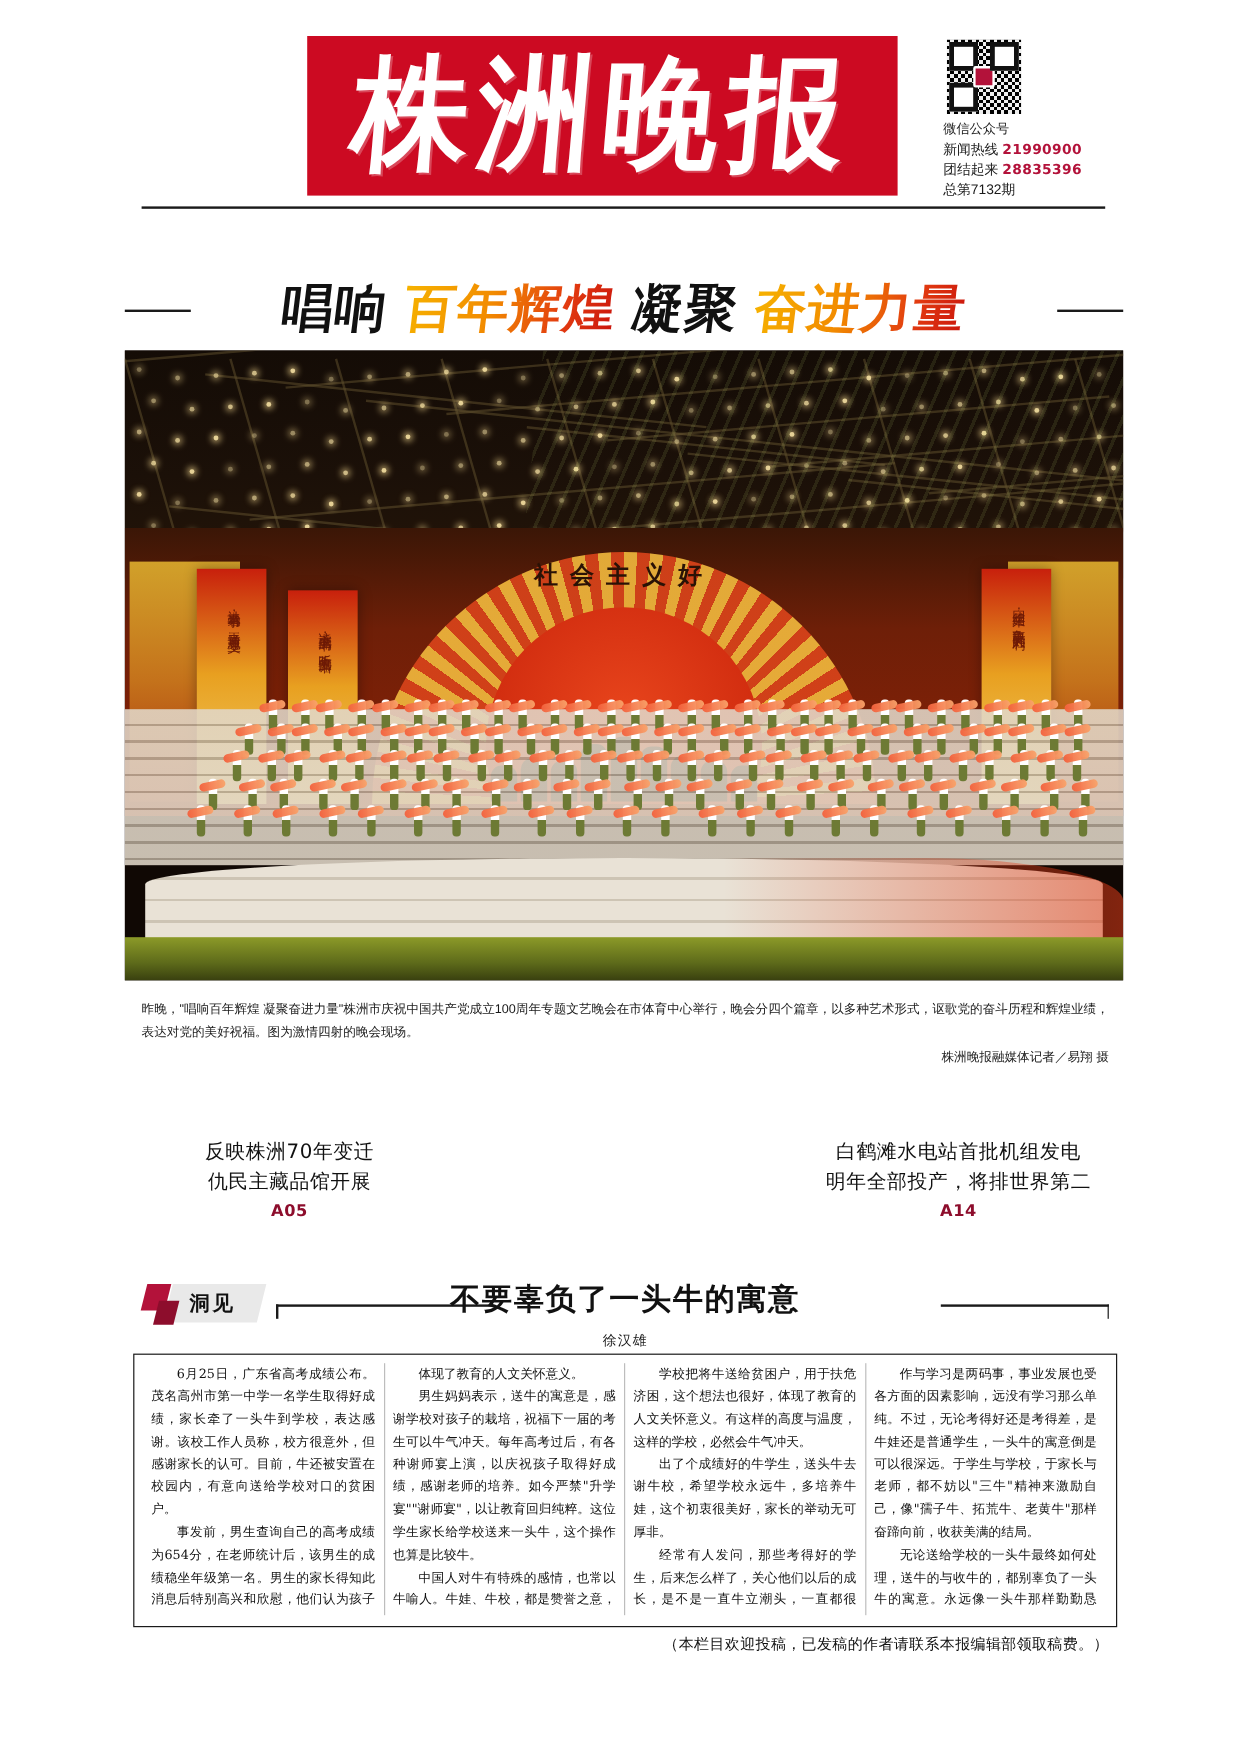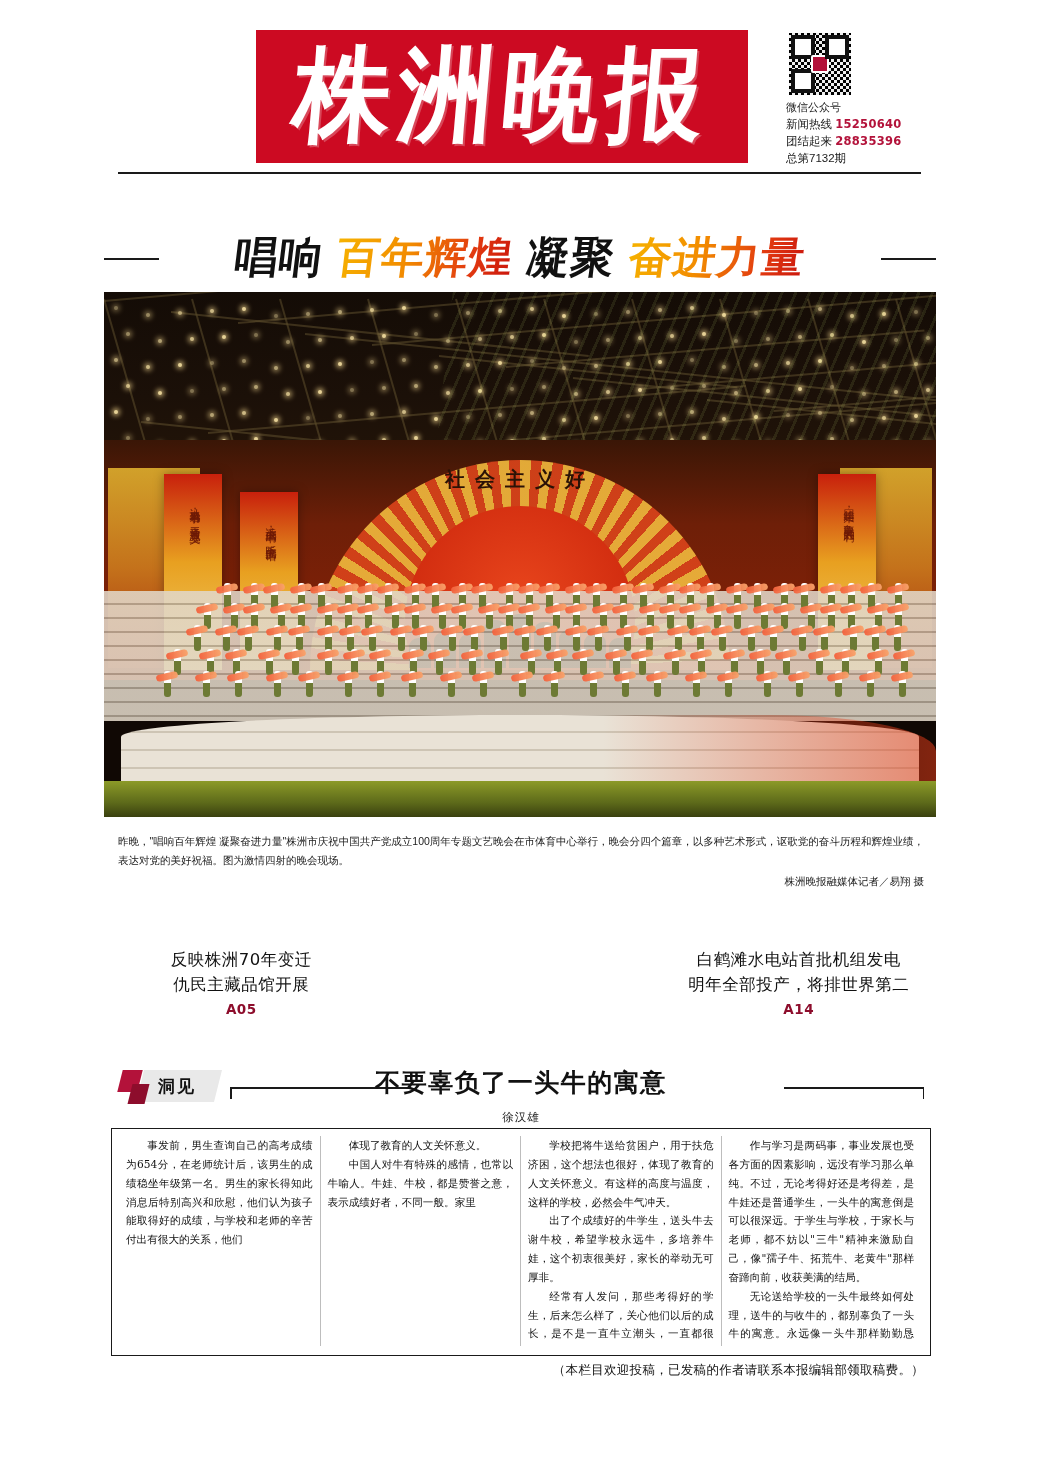--- a/index.html
+++ b/index.html
@@ -314,21 +314,21 @@
     </div>
 
     <div class="mast-right">
       <div class="qr">
         <span class="qr-c"></span>
         <span class="qr-mid"></span>
       </div>
       <div class="qr-label">微信公众号</div>
       <div class="hot-row">
         <span>新闻热线</span>
-        <span class="hot-num">15250640</span>
+        <span class="hot-num">21990900</span>
       </div>
       <div class="hot-row">
         <span>团结起来</span>
         <span class="hot-num">28835396</span>
       </div>
       <div class="issue">总第7132期</div>
     </div>
 
     <div class="mast-rule"></div>
   </div>
@@ -804,24 +804,26 @@
     <span class="op-rule-vl"></span>
     <span class="op-rule r"></span>
     <span class="op-rule-v"></span>
     <div class="op-title">不要辜负了一头牛的寓意</div>
   </div>
   <div class="op-author">徐汉雄</div>
 
   <div class="op-box"></div>
   <div class="op-cols">
     <div class="op-col">
+      <p>6月25日，广东省高考成绩公布。茂名高州市第一中学一名学生取得好成绩，家长牵了一头牛到学校，表达感谢。该校工作人员称，校方很意外，但感谢家长的认可。目前，牛还被安置在校园内，有意向送给学校对口的贫困户。</p>
       <p>事发前，男生查询自己的高考成绩为654分，在老师统计后，该男生的成绩稳坐年级第一名。男生的家长得知此消息后特别高兴和欣慰，他们认为孩子能取得好的成绩，与学校和老师的辛苦付出有很大的关系，他们</p>
     </div>
     <div class="op-col">
       <p>体现了教育的人文关怀意义。</p>
+      <p>男生妈妈表示，送牛的寓意是，感谢学校对孩子的栽培，祝福下一届的考生可以牛气冲天。每年高考过后，有各种谢师宴上演，以庆祝孩子取得好成绩，感谢老师的培养。如今严禁"升学宴""谢师宴"，以让教育回归纯粹。这位学生家长给学校送来一头牛，这个操作也算是比较牛。</p>
       <p>中国人对牛有特殊的感情，也常以牛喻人。牛娃、牛校，都是赞誉之意，表示成绩好者，不同一般。家里</p>
     </div>
     <div class="op-col">
       <p>学校把将牛送给贫困户，用于扶危济困，这个想法也很好，体现了教育的人文关怀意义。有这样的高度与温度，这样的学校，必然会牛气冲天。</p>
       <p>出了个成绩好的牛学生，送头牛去谢牛校，希望学校永远牛，多培养牛娃，这个初衷很美好，家长的举动无可厚非。</p>
       <p>经常有人发问，那些考得好的学生，后来怎么样了，关心他们以后的成长，是不是一直牛立潮头，一直都很牛。</p>
 
     </div>
     <div class="op-col">
       <p>作与学习是两码事，事业发展也受各方面的因素影响，远没有学习那么单纯。不过，无论考得好还是考得差，是牛娃还是普通学生，一头牛的寓意倒是可以很深远。于学生与学校，于家长与老师，都不妨以"三牛"精神来激励自己，像"孺子牛、拓荒牛、老黄牛"那样奋蹄向前，收获美满的结局。</p>

